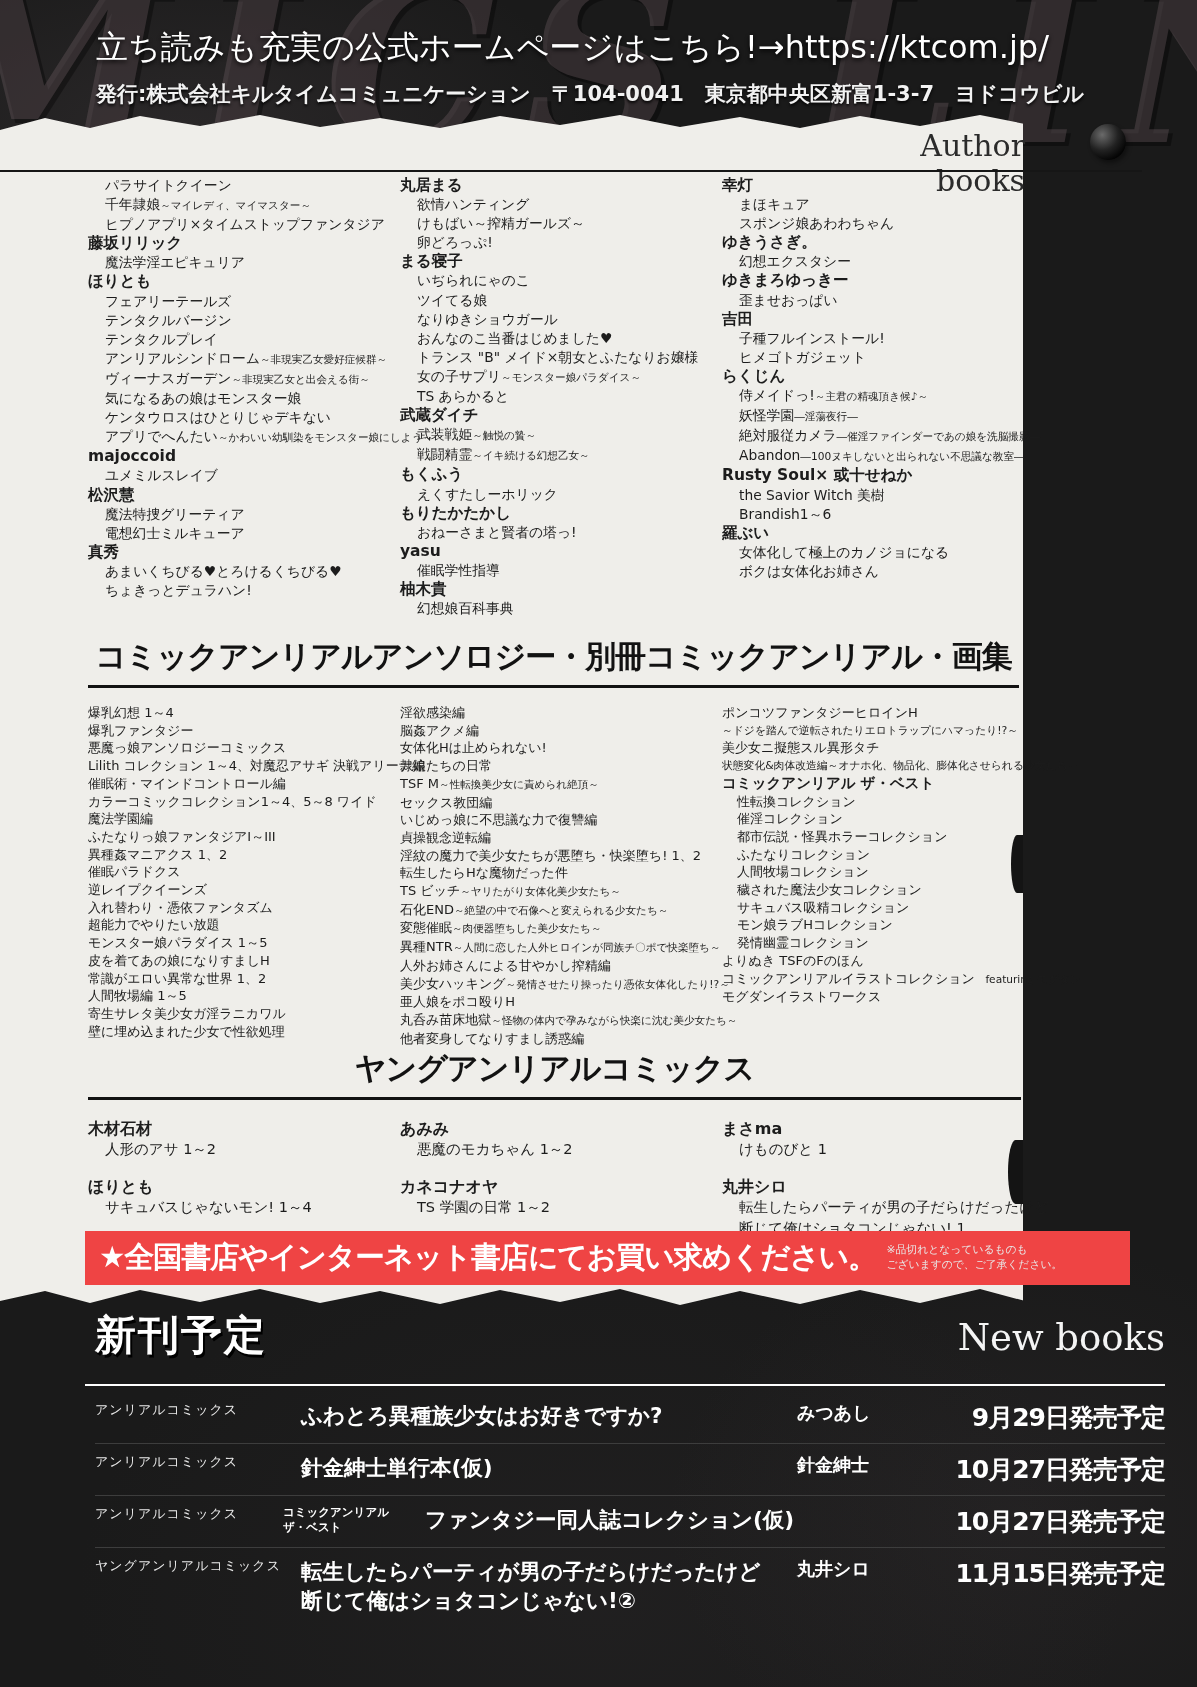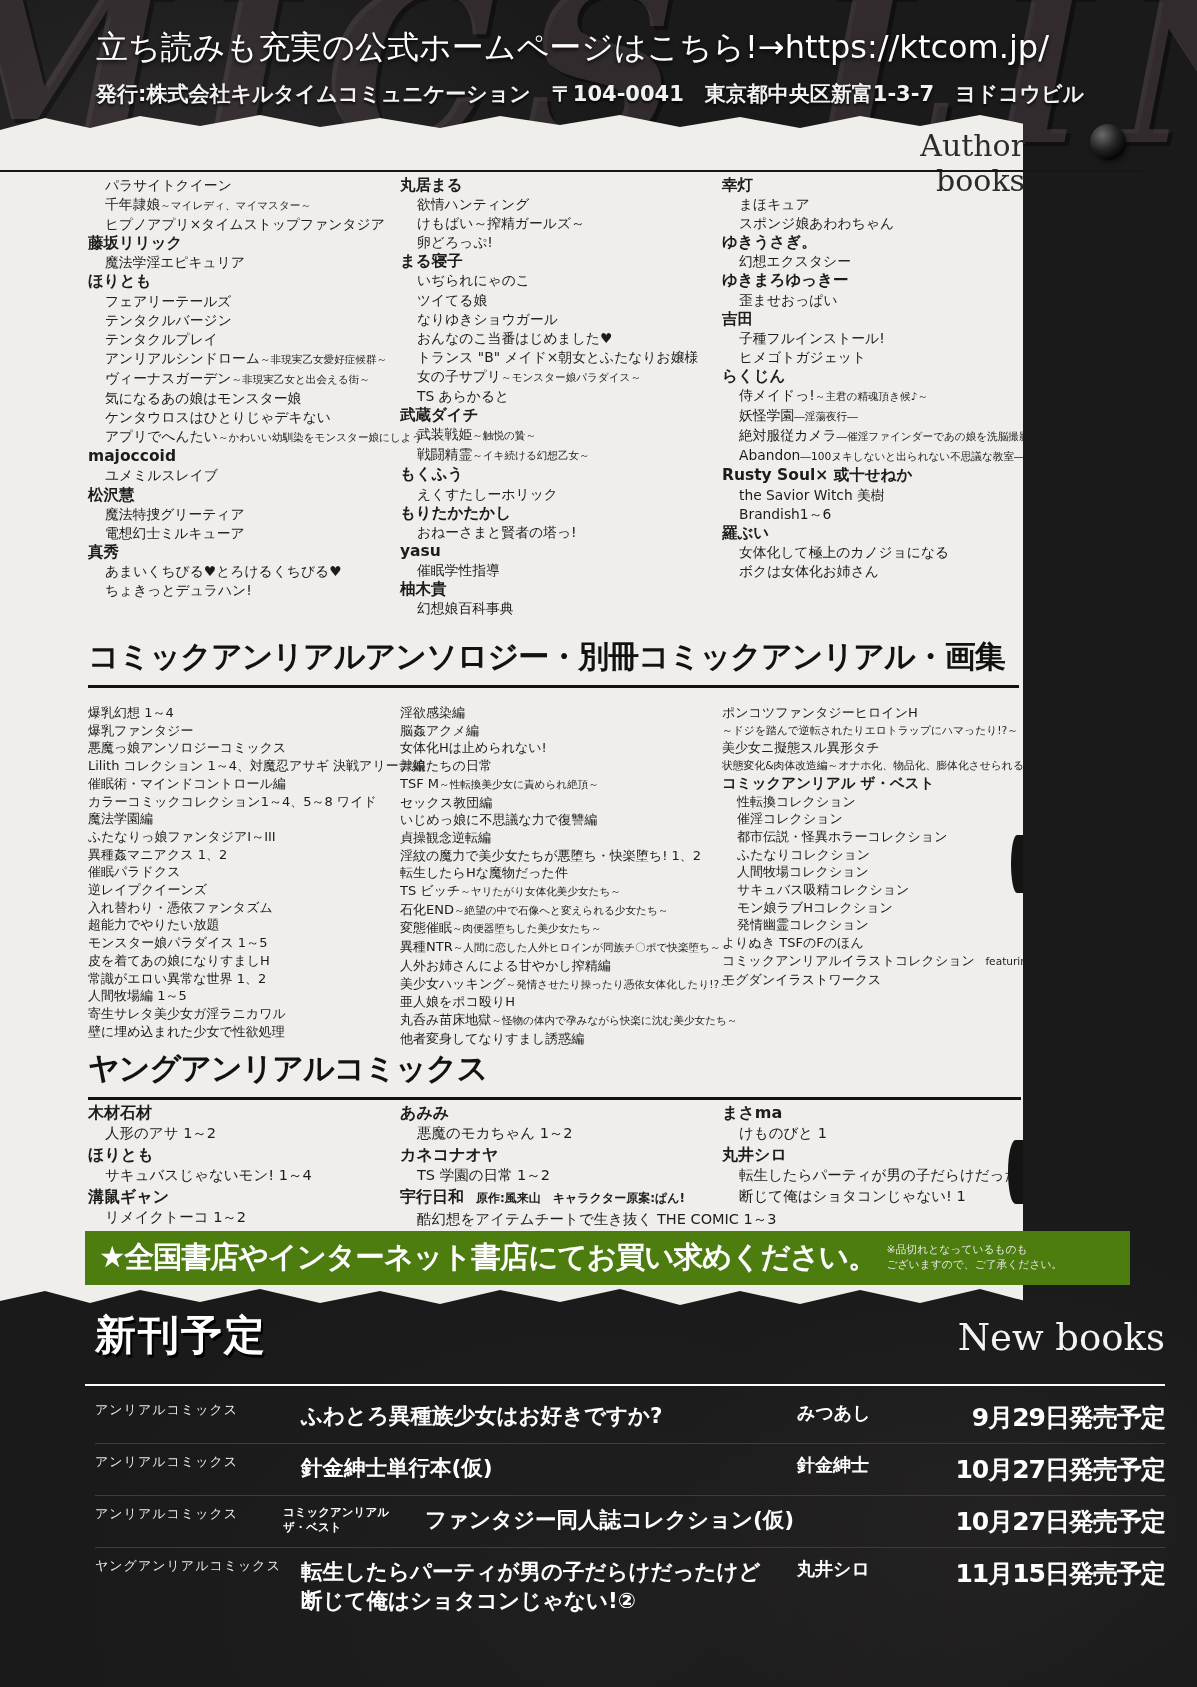--- a/index.html
+++ b/index.html
@@ -39,36 +39,36 @@
   #tear2{right:0;top:1028px;width:15px;height:64px;}
   
   .cols{position:absolute;left:88px;right:0;display:grid;grid-template-columns:312px 322px auto;align-items:start;}
   .li{white-space:nowrap;color:#1c1c1c;}
   .li .sm{font-size:10.6px;}
   #cols-authors{top:64px;}
   #cols-authors .li{line-height:19.1px;}
   #cols-authors .li-a{font-size:15.5px;font-weight:bold;}
   #cols-authors .li-b{font-size:13.8px;padding-left:17px;}
   .sec-hdr{position:absolute;left:88px;color:#121212;font-weight:bold;letter-spacing:-1px;
-    border-bottom:3px solid #121212;padding-bottom:7px;white-space:nowrap;}
+    border-bottom:3px solid #121212;padding-bottom:7px;white-space:nowrap;text-align:center;}
   #anth-hdr{top:524px;right:4px;font-size:31px;}
   #cols-anth{top:592px;}
   #cols-anth .li{line-height:17.7px;}
   #cols-anth .li-p{font-size:13px;}
   #cols-anth .li-ps{font-size:10.8px;}
   #cols-anth .li-a{font-size:14.5px;font-weight:bold;}
   #cols-anth .li-b{font-size:13px;padding-left:15px;}
   #young-hdr{top:936px;right:2px;font-size:31px;}
   #cols-young{top:990px;}
   #cols-young .li{line-height:21px;}
-  #cols-young .li-a{font-size:16px;font-weight:bold;}
+  #cols-young .li-a{font-size:16px;font-weight:bold;margin-top:16px;}
   #cols-young .li-a .sm{font-size:12px;}
   #cols-young .li-b{font-size:14.5px;padding-left:17px;}
   
-  #banner{position:absolute;left:85px;top:1119px;width:1045px;height:54px;background:#4d7c0f;
+  #banner{position:absolute;left:85px;top:1119px;width:1045px;height:54px;background:#ef4444;
     display:flex;align-items:center;padding:0;box-sizing:border-box;}
   #banner-main{color:#fff;font-weight:bold;font-size:29.5px;white-space:nowrap;padding-left:14px;letter-spacing:-1px;}
   #banner-note{color:#e8e8e8;font-size:10.8px;line-height:1.35;padding-left:10px;white-space:nowrap;}
   
   #nb-title-jp{position:absolute;left:95px;top:1308px;color:#fff;font-size:41px;font-weight:bold;
     letter-spacing:2px;text-shadow:2px 3px 0 #000;}
   #nb-title-en{position:absolute;right:32px;top:1316px;color:#f4f4f4;font-family:"DejaVu Serif",serif;
     font-size:37px;}
   #nb-rule{position:absolute;left:85px;top:1384px;width:1080px;height:2px;background:#fff;}
   #nb-rows{position:absolute;left:95px;top:1392px;width:1070px;}
@@ -220,20 +220,21 @@
           <div class="li li-p"><span>ポンコツファンタジーヒロインH</span></div>
           <div class="li li-ps"><span>～ドジを踏んで逆転されたりエロトラップにハマったり!?～</span></div>
           <div class="li li-p"><span>美少女ニ擬態スル異形タチ</span></div>
           <div class="li li-ps"><span>状態変化&amp;肉体改造編～オナホ化、物品化、膨体化させられる少女たち～</span></div>
           <div class="li li-a"><span>コミックアンリアル ザ・ベスト</span></div>
           <div class="li li-b"><span>性転換コレクション</span></div>
           <div class="li li-b"><span>催淫コレクション</span></div>
           <div class="li li-b"><span>都市伝説・怪異ホラーコレクション</span></div>
           <div class="li li-b"><span>ふたなりコレクション</span></div>
           <div class="li li-b"><span>人間牧場コレクション</span></div>
+          <div class="li li-b"><span>穢された魔法少女コレクション</span></div>
           <div class="li li-b"><span>サキュバス吸精コレクション</span></div>
           <div class="li li-b"><span>モン娘ラブHコレクション</span></div>
           <div class="li li-b"><span>発情幽霊コレクション</span></div>
           <div class="li li-p"><span>よりぬき TSFのFのほん</span></div>
           <div class="li li-p"><span>コミックアンリアルイラストコレクション</span><span class="sm">　featuring モグダン</span></div>
           <div class="li li-p"><span>モグダンイラストワークス</span></div>
         </div>
     </div>
 
     <div id="young-hdr" class="sec-hdr">ヤングアンリアルコミックス</div>

